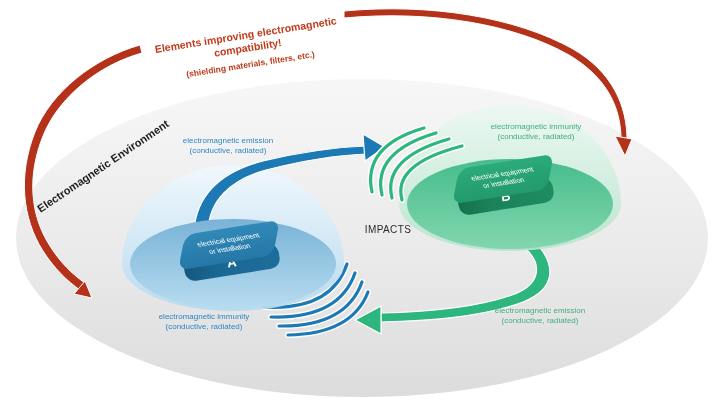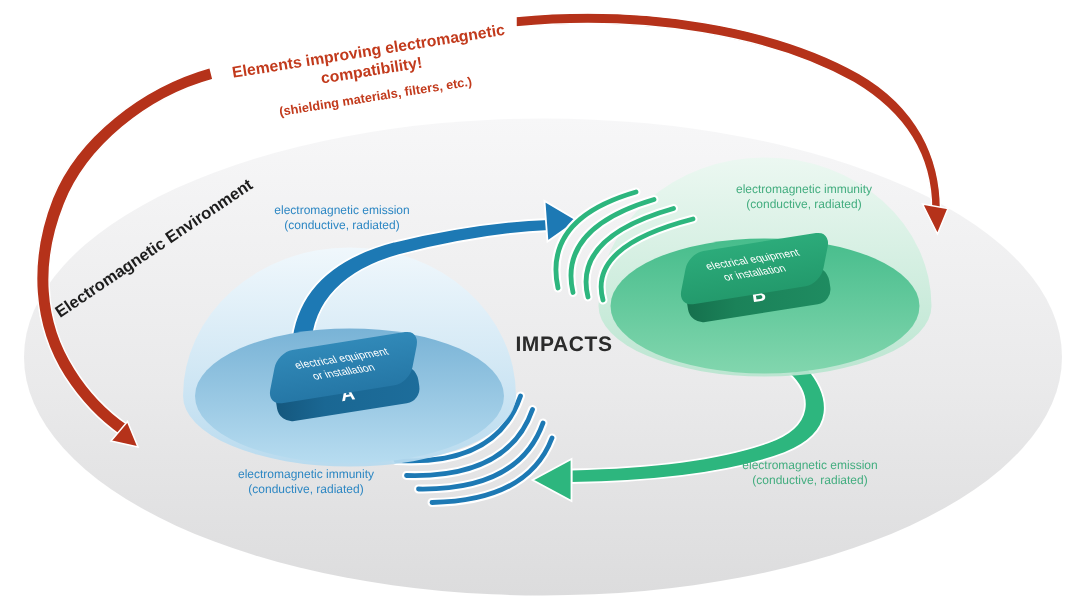--- a/index.html
+++ b/index.html
@@ -14,22 +14,23 @@
   .lbl {
     position:absolute; transform:translate(-50%,-50%);
     text-align:center; font-size:8px; line-height:1.3; white-space:nowrap;
   }
   .lbl span { display:block; }
   .lbl.blue  { color:#2d87c3; }
   .lbl.green { color:#43ad7f; }
 
   .impacts {
     position:absolute; transform:translate(-50%,-50%);
-    font-size:14px; font-weight:bold; color:#2b2b2b; letter-spacing:.4px;
+    font-size:10px; font-weight:normal; color:#2b2b2b; letter-spacing:.4px;
     white-space:nowrap;
+    margin-left:12px;
   }
   .env-label {
     position:absolute; left:103px; top:166px;
     transform:translate(-50%,-50%) rotate(-34deg);
     font-size:11px; font-weight:bold; color:#1c1c1c; white-space:nowrap;
   }
   .banner {
     position:absolute; left:248px; top:49px;
     transform:translate(-50%,-50%) rotate(-9deg);
     text-align:center; color:#c23a1c; white-space:nowrap;

